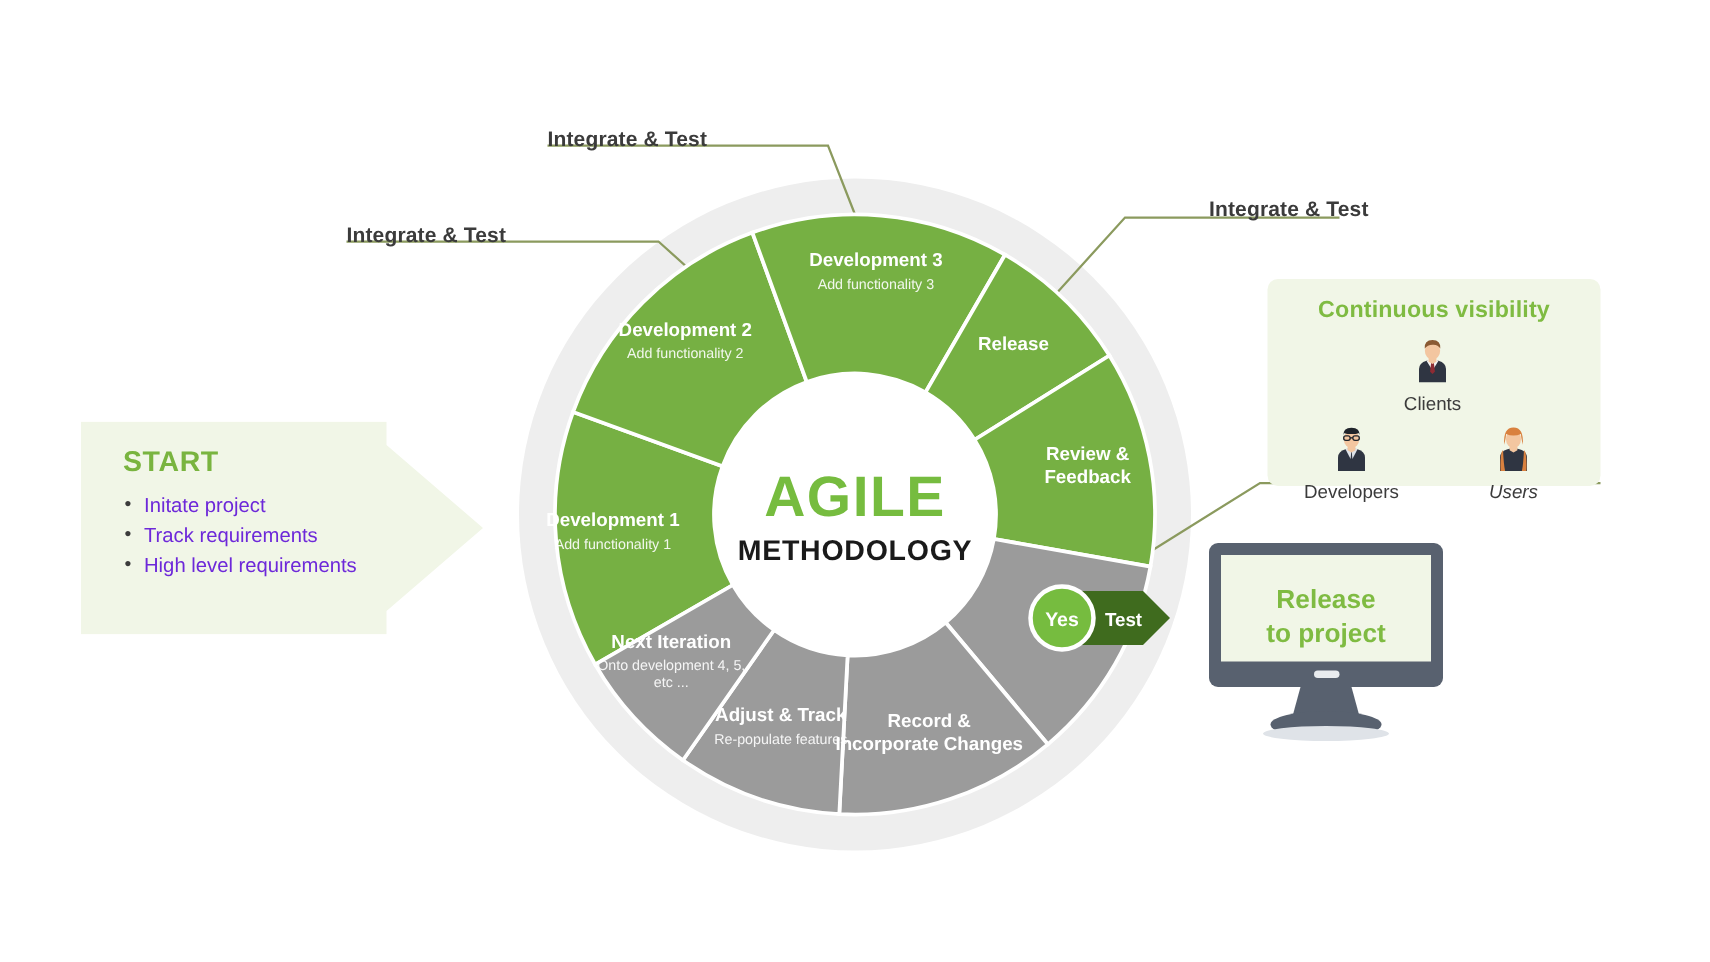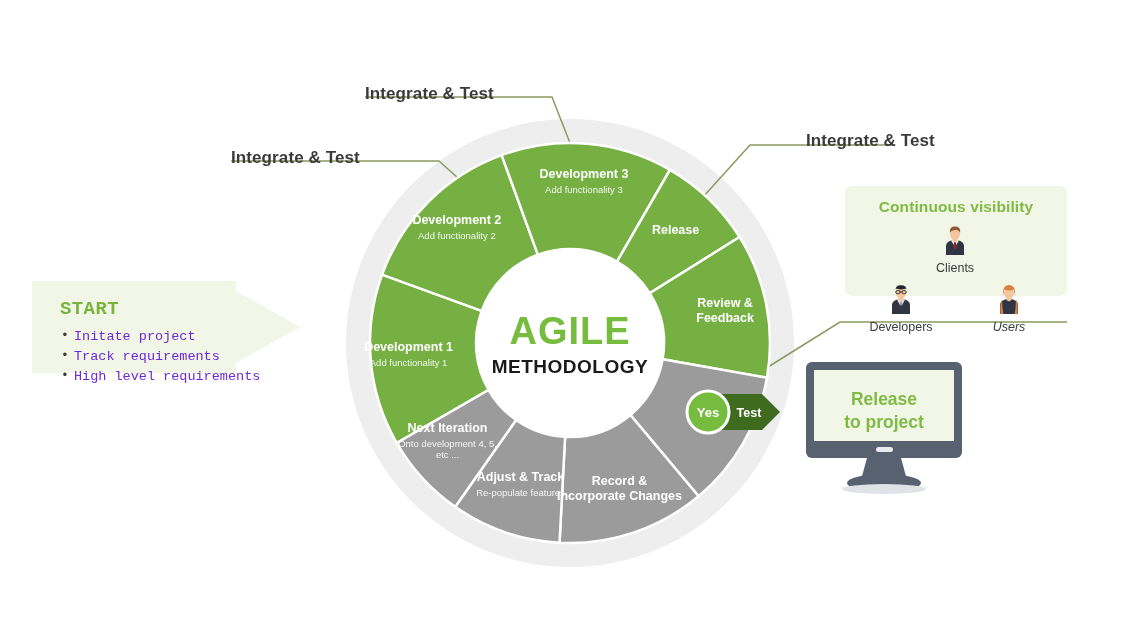--- a/index.html
+++ b/index.html
@@ -10,22 +10,22 @@
     font-family: "Liberation Sans", sans-serif;
     overflow: hidden;
   }
   #stage { position: relative; width: 1140px; height: 641px; }
 
   
   #wheel { position: absolute; left: 0; top: 0; width: 1140px; height: 641px; }
 
   
   #start-arrow {
-    position: absolute; left: 32px; top: 281px;
-    width: 268px; height: 92px; font-family: Liberation Mono, monospace;
+    position: absolute; left: 54px; top: 281px;
+    width: 268px; height: 142px;
   }
   #start-arrow .shape {
     position: absolute; inset: 0;
     background: #f1f6e7;
     clip-path: polygon(0 0, 76% 0, 76% 11%, 100% 50%, 76% 89%, 76% 100%, 0 100%);
   }
   #start-arrow .content { position: absolute; left: 28px; top: 17px; }
   #start-title {
     color: #79b43f; font-size: 19px; font-weight: bold;
     letter-spacing: .4px; margin-bottom: 7px;
@@ -36,21 +36,21 @@
     padding-left: 14px; position: relative;
   }
   #start-list li::before {
     content: "•"; position: absolute; left: 1px; top: -1px;
     color: #3b3b3b; font-size: 13px;
   }
 
   
   #visibility-panel {
     position: absolute; left: 845px; top: 186px;
-    width: 222px; height: 110px;
+    width: 222px; height: 138px;
     background: #f1f6e7; border-radius: 7px;
   }
   #visibility-title {
     text-align: center; color: #7fbb42; font-weight: bold;
     font-size: 15.5px; margin-top: 12px; letter-spacing: .1px;
   }
   .person { position: absolute; text-align: center; width: 90px; }
   .person .cap {
     font-size: 12.5px; color: #3b3b3b; margin-top: 2px;
     font-family: "Liberation Sans", sans-serif;
@@ -63,21 +63,21 @@
   
   #monitor { position: absolute; left: 806px; top: 362px; width: 156px; height: 132px; }
   #monitor-screen-text {
     position: absolute; left: 0; top: 26px; width: 156px;
     text-align: center; color: #7fbb42; font-weight: bold;
     font-size: 17.5px; line-height: 23px; pointer-events: none;
   }
 
   
   .leader-label {
-    position: absolute; font-size: 17px; font-weight: bold;
+    position: absolute; font-size: 14px; font-weight: bold;
     color: #3b3b3b; white-space: nowrap; letter-spacing: .1px;
   }
   #label-it-left   { left: 231px; top: 148px; }
   #label-it-top    { left: 365px; top: 84px; }
   #label-it-right  { left: 806px; top: 131px; }
 </style>
 </head>
 <body>
 
 <div id="stage">

